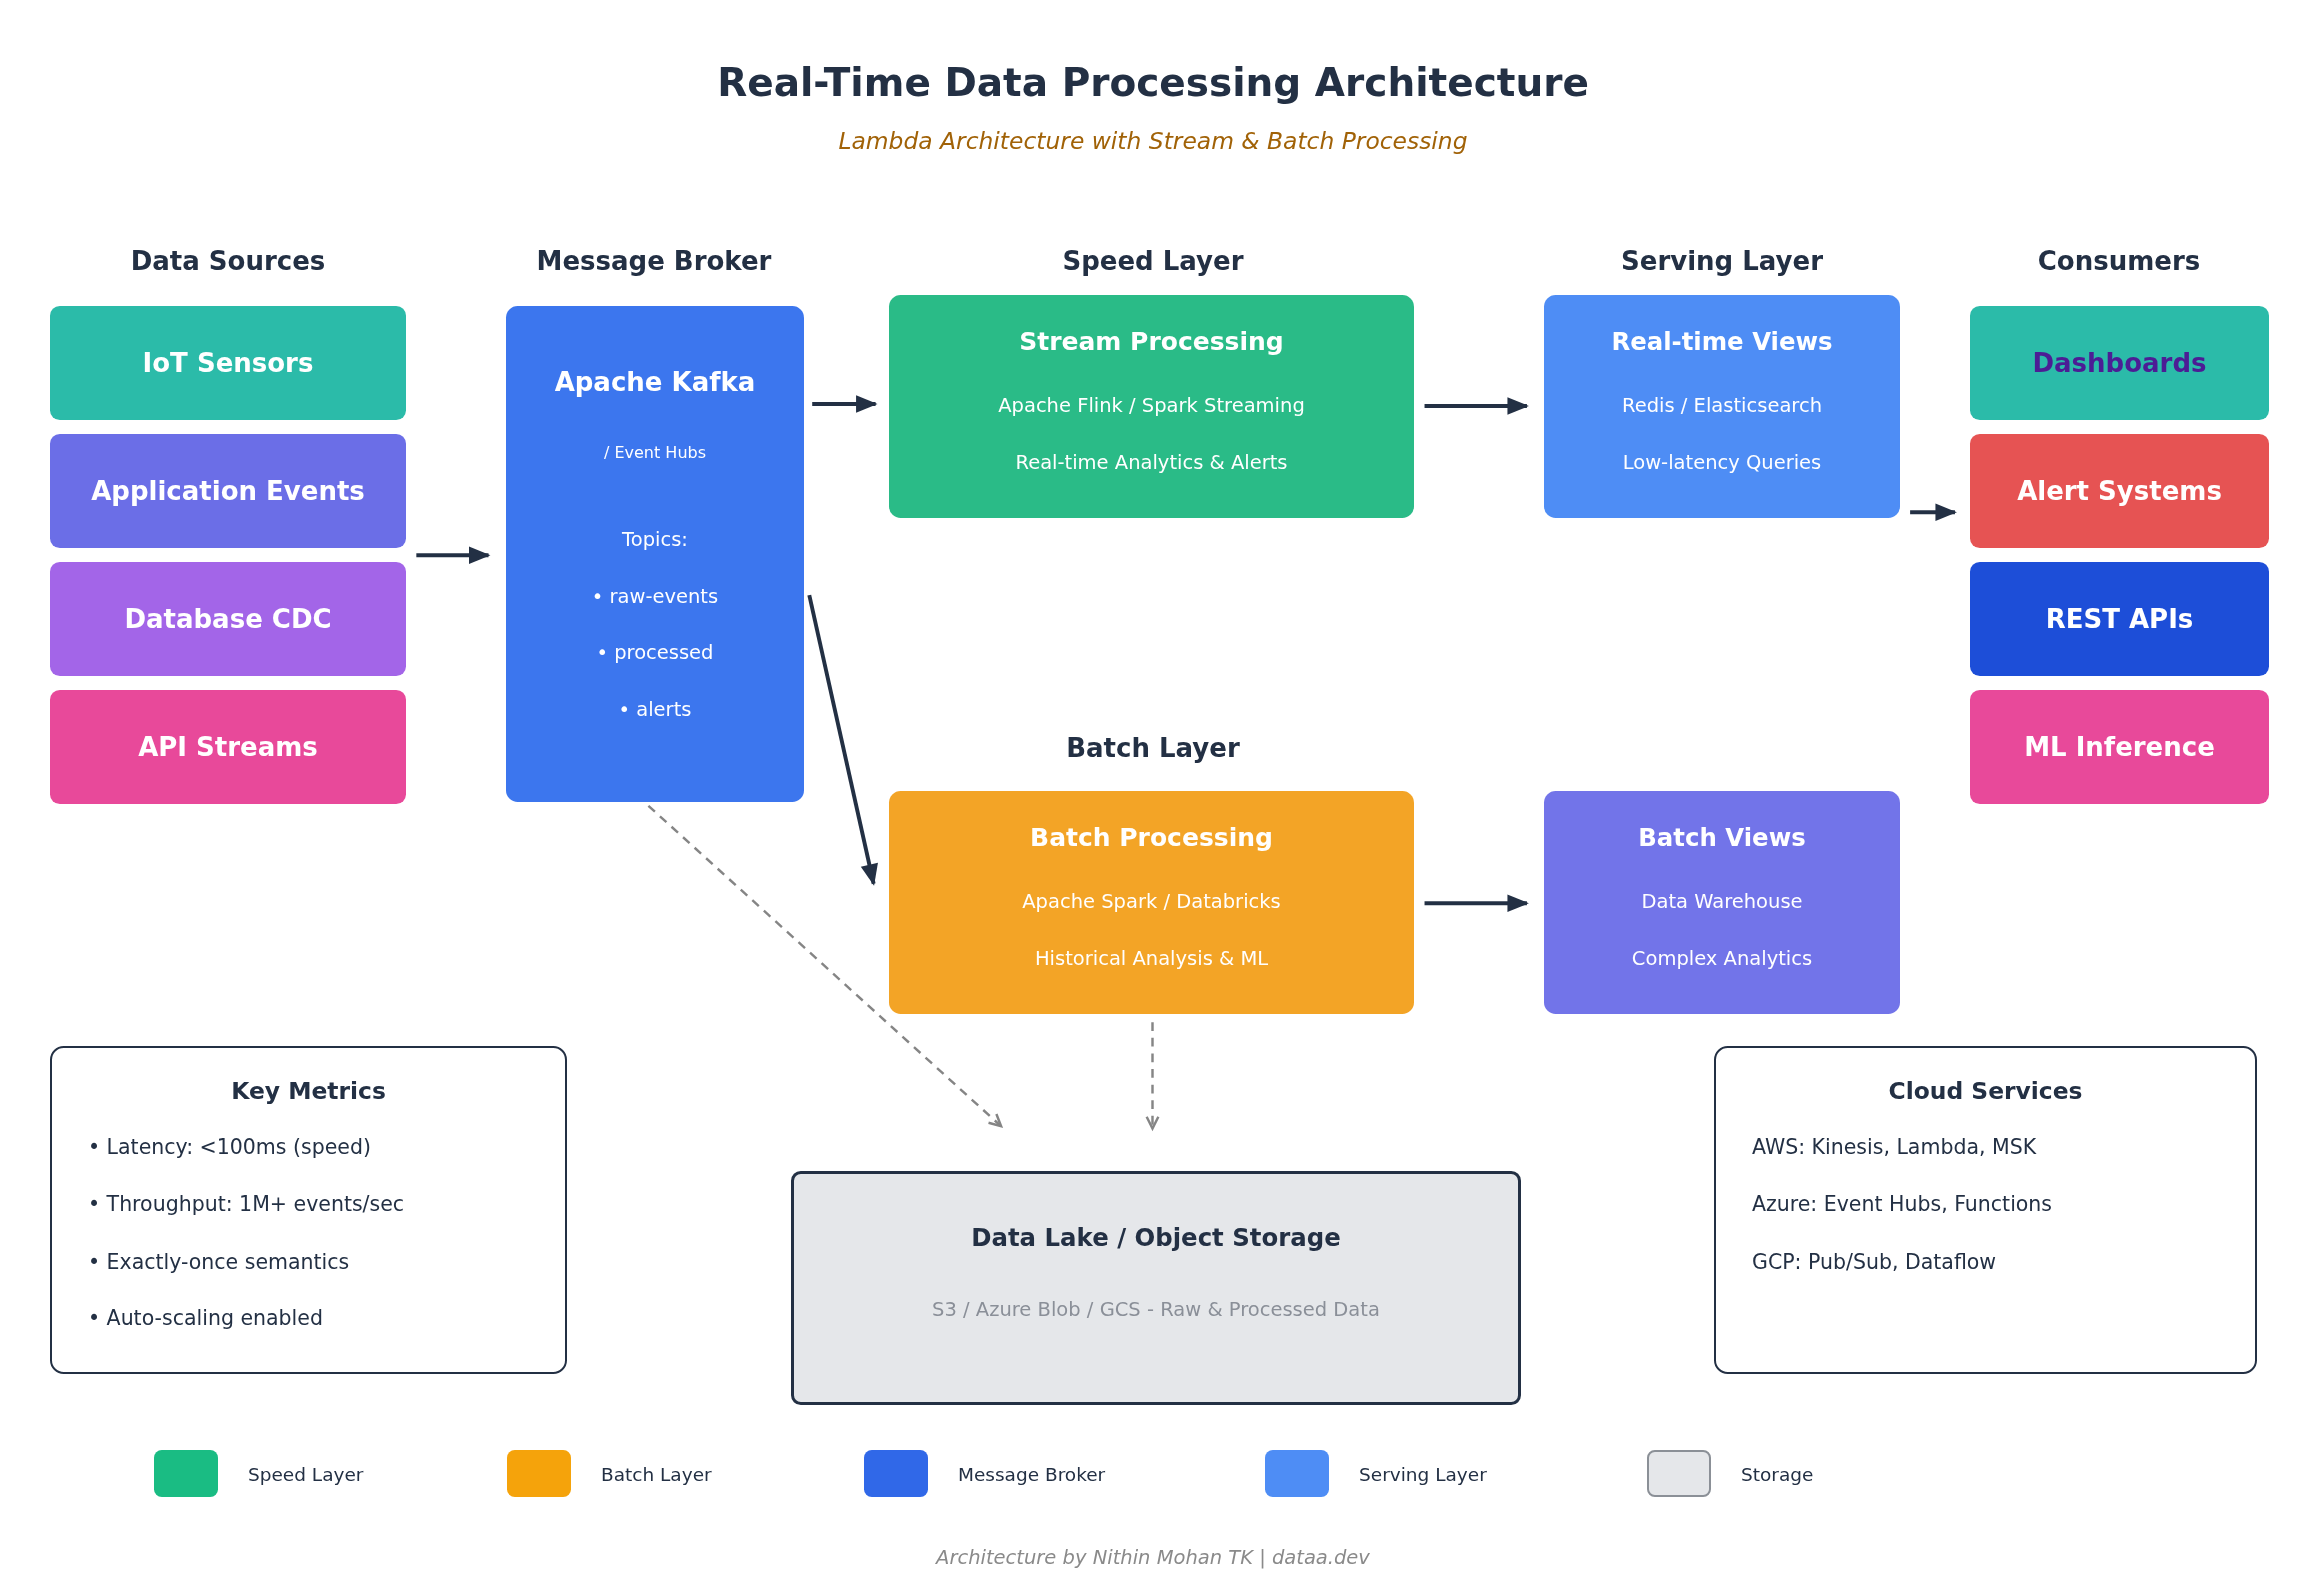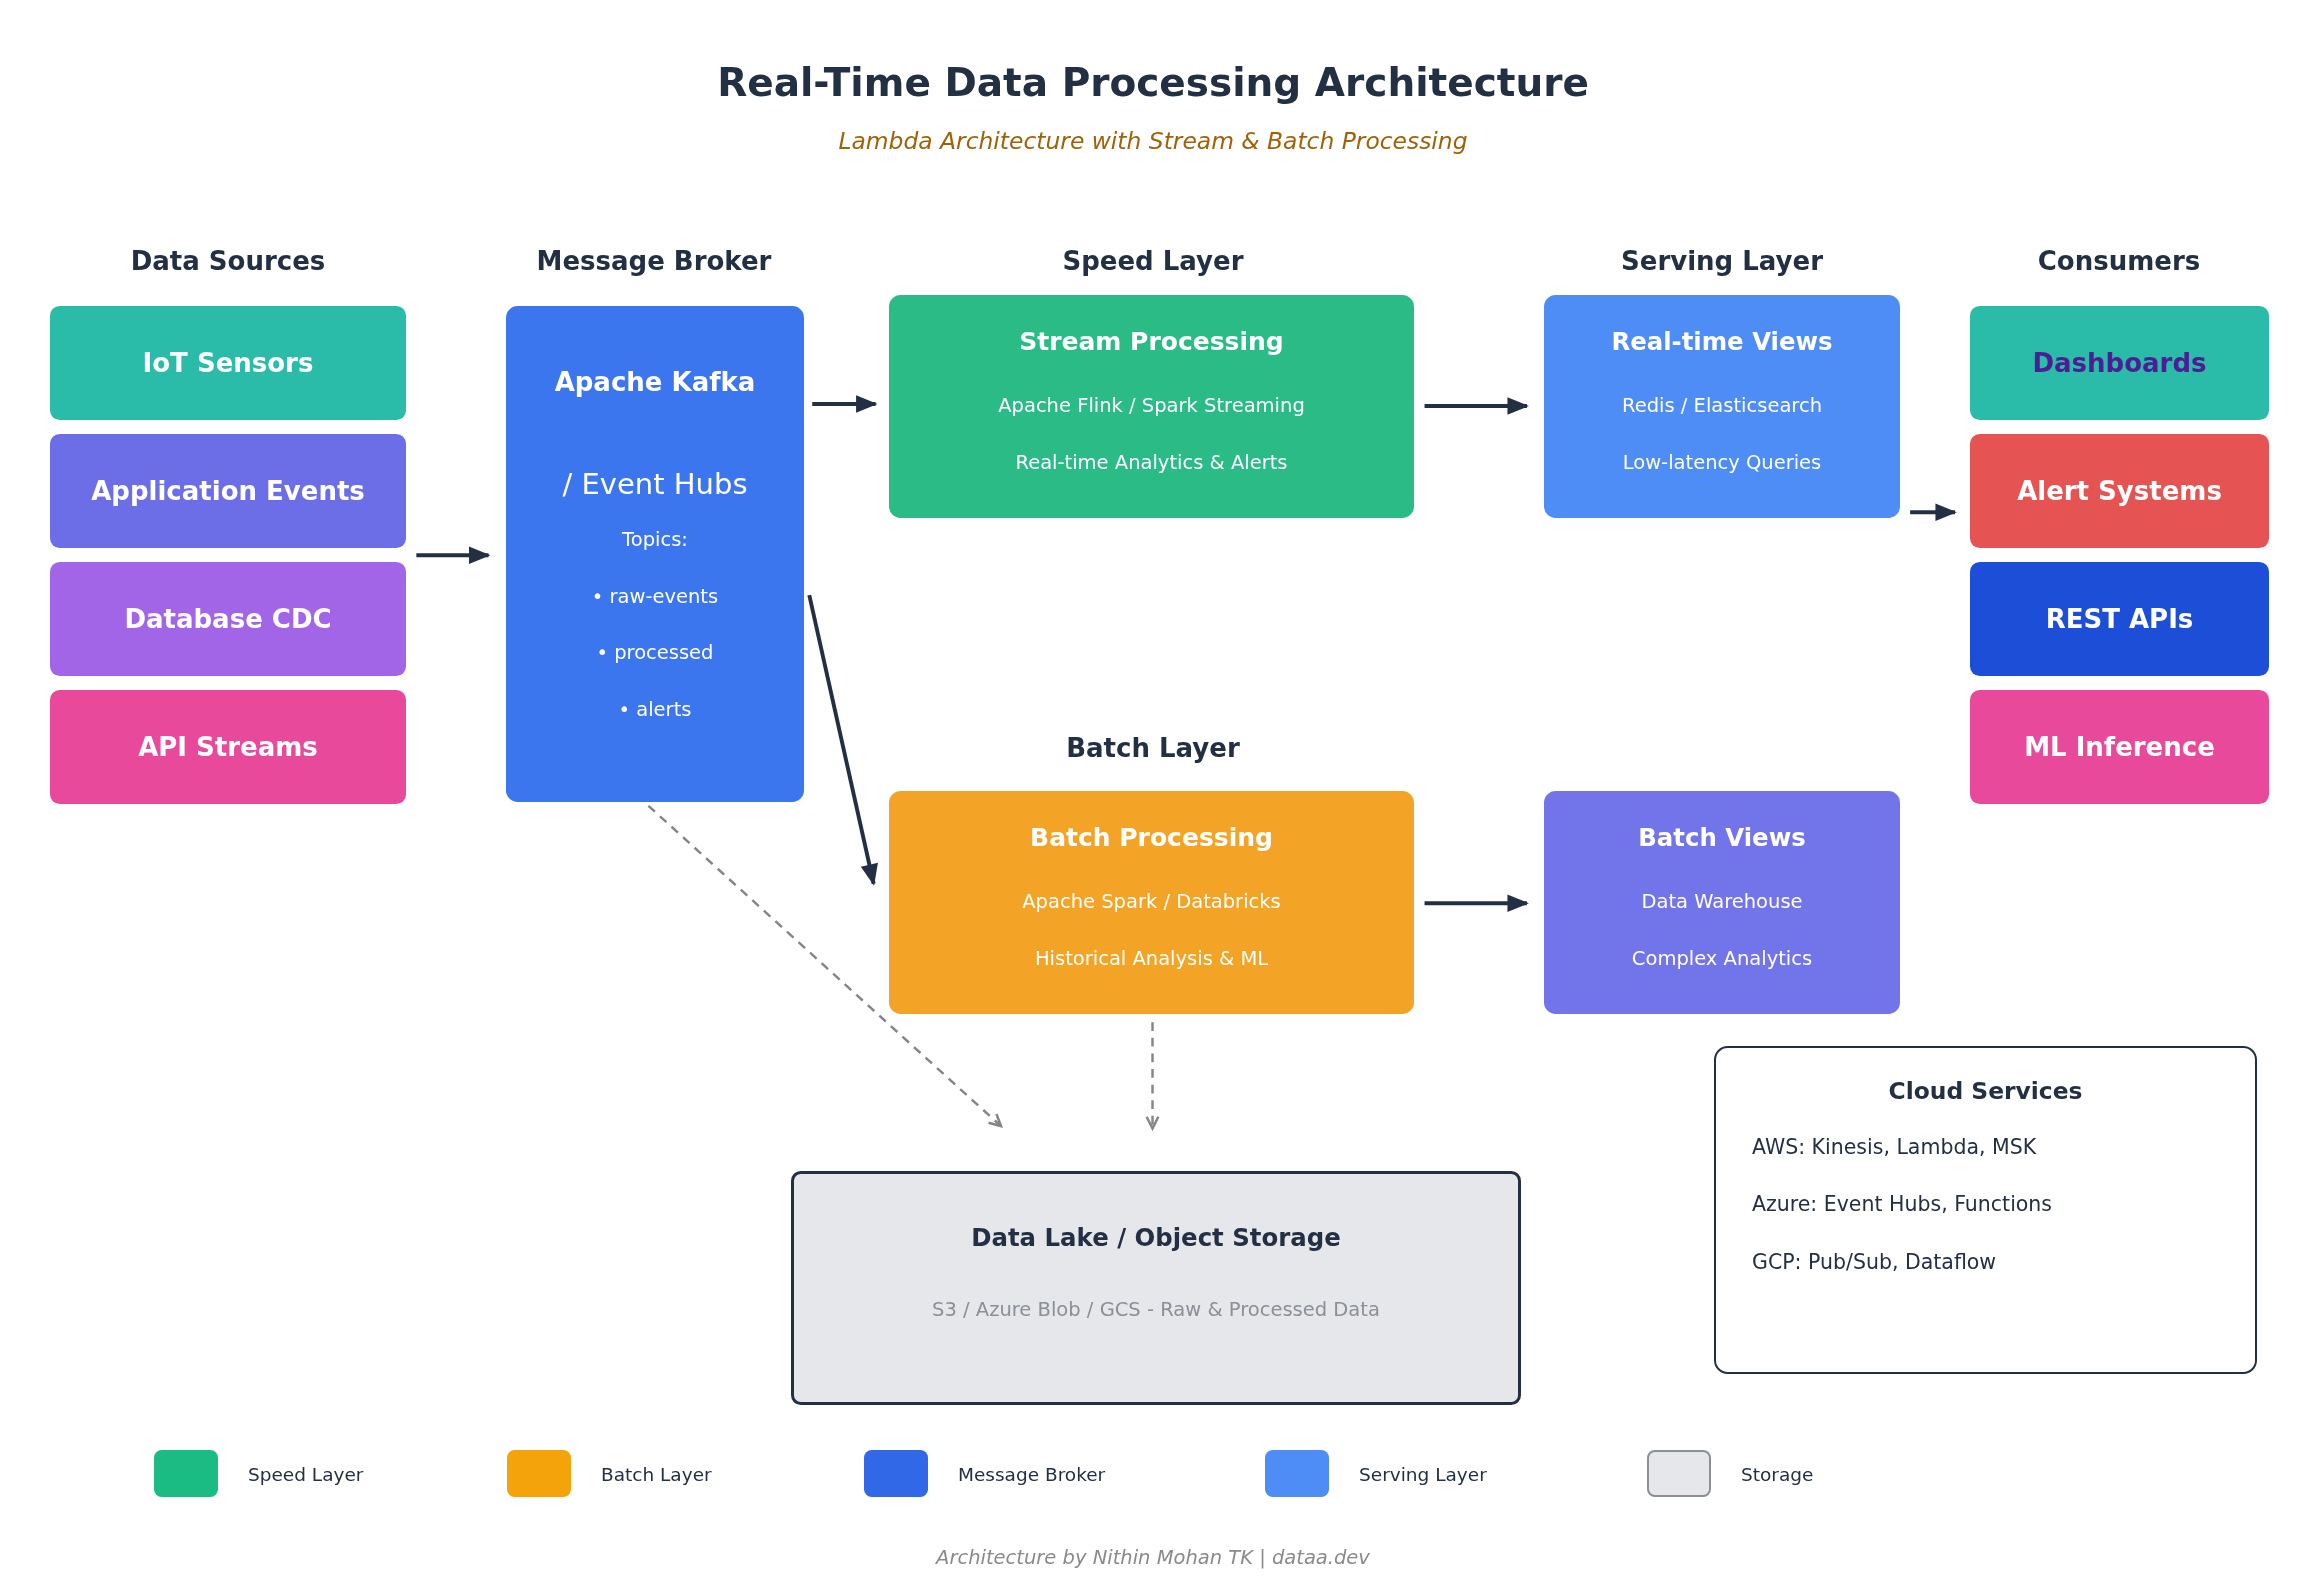--- a/index.html
+++ b/index.html
@@ -11,21 +11,21 @@
   .centered { transform:translate(-50%,-50%); white-space:nowrap; }
   .page-title { font-size:39px; font-weight:bold; }
   .page-subtitle { font-size:23.4px; font-style:italic; color:#a16207; }
   .col-header { font-size:26px; font-weight:bold; }
   .node { position:absolute; border-radius:9.8px; color:#ffffff; }
   .simple-node { display:flex; align-items:center; justify-content:center;
                  font-size:26px; font-weight:bold; border-radius:9.8px; }
   .big-node { border-radius:11.7px; }
   .line { position:absolute; left:0; right:0; text-align:center; transform:translateY(-50%); }
   .node-title { font-size:25px; font-weight:bold; }
-  .node-sub { font-size:29px;margin-top:32px; }
+  .node-sub { font-size:16px; }
   .node-small { font-size:19.5px; }
   .outline-box { position:absolute; background:#ffffff; border:2.9px solid #233044; border-radius:13.7px; }
   .outline-title { font-size:23.4px; font-weight:bold; text-align:center; position:absolute; left:0; right:0; transform:translateY(-50%); }
   .outline-item { position:absolute; font-size:20.5px; transform:translateY(-50%); white-space:nowrap; }
   .storage-box { position:absolute; border:3.9px solid #233044; border-radius:9.8px;margin-top:26px; }
   .storage-title { font-size:24.4px; font-weight:bold; color:#233044; }
   .storage-sub { font-size:19.5px; color:#8a8f98; }
   .legend-swatch { position:absolute; width:64px; height:47px; border-radius:7.8px; }
   .legend-swatch.bordered { border:2px solid #8b9097; box-sizing:border-box; }
   .legend-label { position:absolute; font-size:18.5px; transform:translateY(-50%); white-space:nowrap; }
@@ -120,20 +120,27 @@
     <div class="line node-small" style="top:110px;">Apache Spark / Databricks</div>
     <div class="line node-small" style="top:167px;">Historical Analysis &amp; ML</div>
   </div>
 
   <div class="node big-node" style="left: 1544px; top: 791px; width: 356px; height: 223px; background-color: rgb(114, 116, 233);">
     <div class="line node-title" style="top:46px; font-size:24.4px;">Batch Views</div>
     <div class="line node-small" style="top:110px;">Data Warehouse</div>
     <div class="line node-small" style="top:167px;">Complex Analytics</div>
   </div>
 
+  <div class="outline-box" style="left:50px; top:1046px; width:513px; height:324px;">
+    <div class="outline-title" style="top:43px;">Key Metrics</div>
+    <div class="outline-item" style="left:36px; top:99px;">• Latency: &lt;100ms (speed)</div>
+    <div class="outline-item" style="left:36px; top:156px;">• Throughput: 1M+ events/sec</div>
+    <div class="outline-item" style="left:36px; top:214px;">• Exactly-once semantics</div>
+    <div class="outline-item" style="left:36px; top:270px;">• Auto-scaling enabled</div>
+  </div>
 
   <div class="outline-box" style="left:1714px; top:1046px; width:539px; height:324px;">
     <div class="outline-title" style="top:43px;">Cloud Services</div>
     <div class="outline-item" style="left:36px; top:99px;">AWS: Kinesis, Lambda, MSK</div>
     <div class="outline-item" style="left:36px; top:156px;">Azure: Event Hubs, Functions</div>
     <div class="outline-item" style="left:36px; top:214px;">GCP: Pub/Sub, Dataflow</div>
   </div>
 
   <div class="storage-box" style="left: 791px; top: 1145px; width: 724px; height: 228px; background-color: rgb(229, 231, 234);">
     <div class="line storage-title" style="top:63px;">Data Lake / Object Storage</div>

